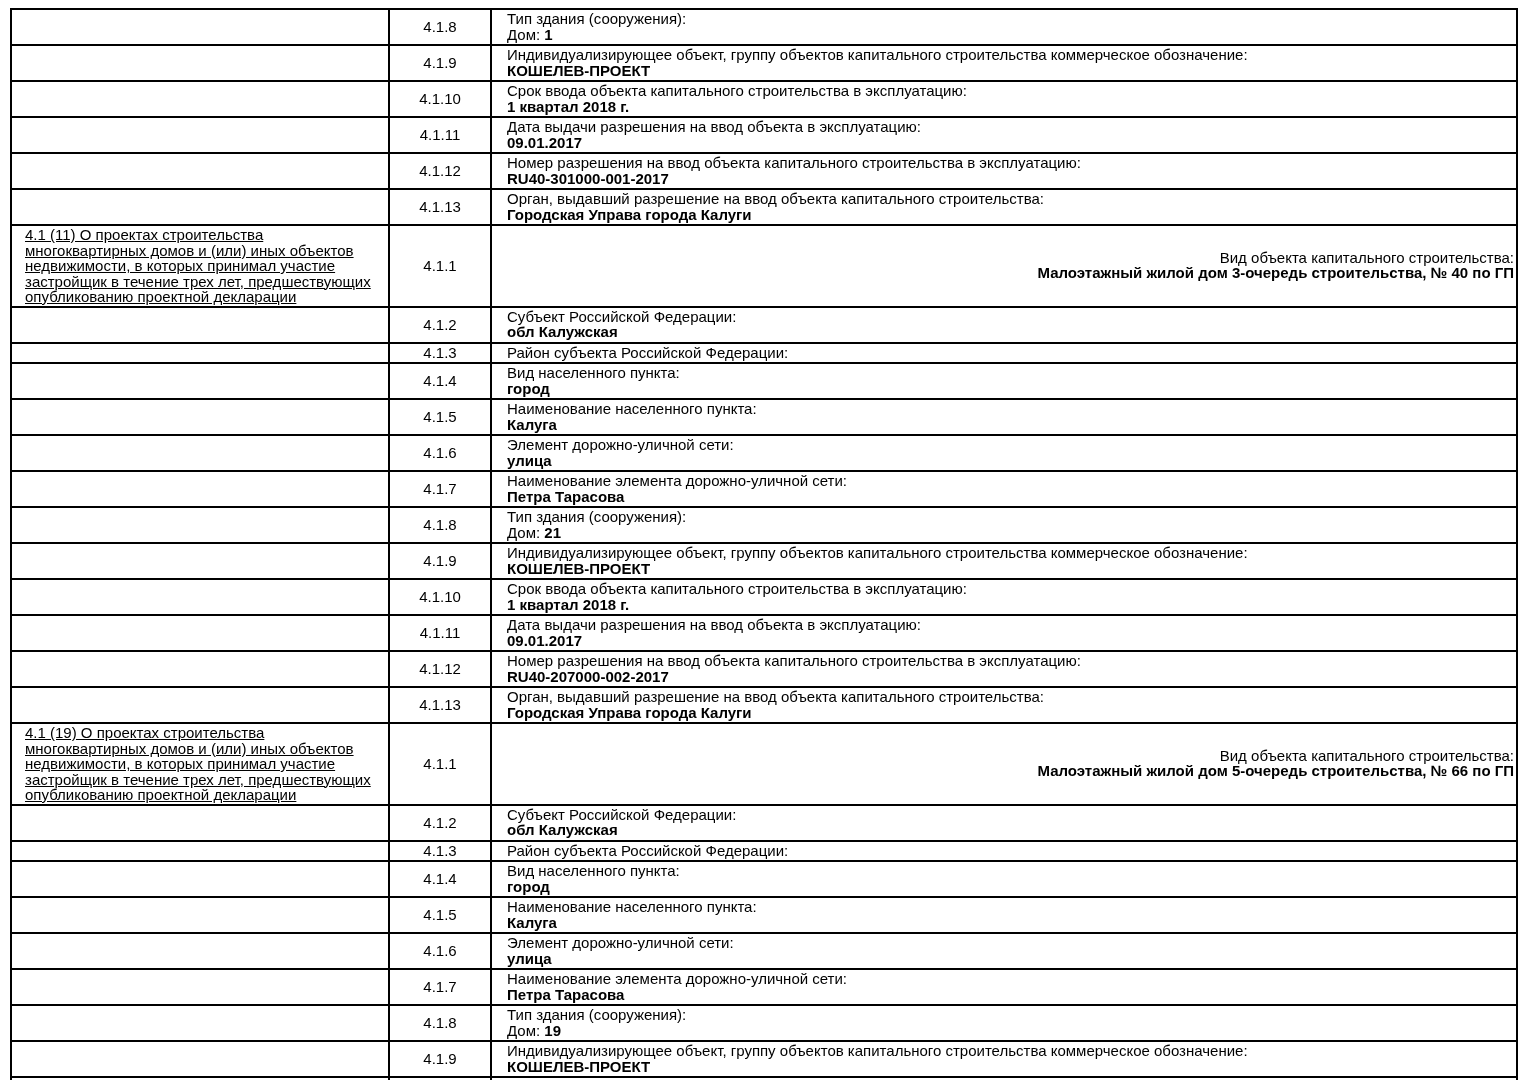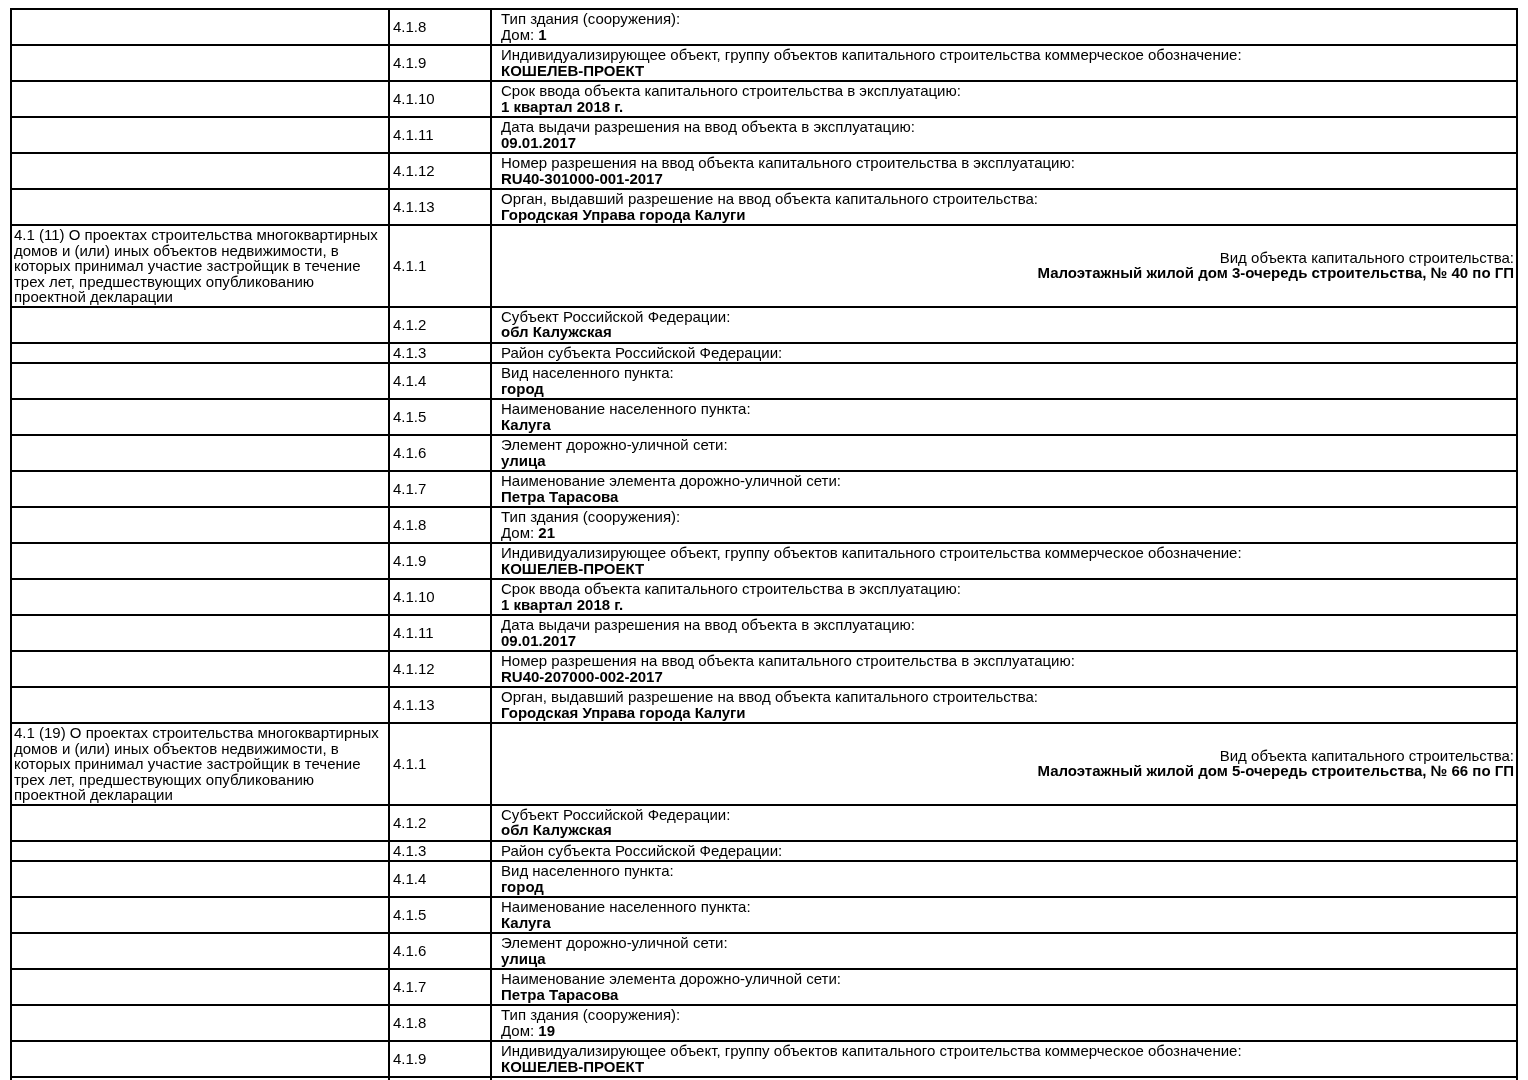--- a/index.html
+++ b/index.html
@@ -30,29 +30,31 @@
   td {
     border: 2px solid #000000;
     font-size: 15px;
     line-height: 15.5px;
     padding: 0 3px;
     overflow: hidden;
     word-wrap: break-word;
   }
   td.sec {
     vertical-align: top;
-    padding: 1px 2px;
+    padding: 1px 13px;
+    text-decoration: underline;
   }
   td.code {
     vertical-align: middle;
     padding: 0 3px;
+    text-align: center;
   }
   td.content {
     vertical-align: top;
-    padding: 1px 2px 2px 9px;
+    padding: 1px 2px 2px 15px;
   }
   tr.tall { height: 62px; }
   tr.tall td.content { vertical-align: middle; text-align: right; }
   .valline .val { font-weight: bold; }
   .valline .vprefix { font-weight: normal; }
 </style>
 </head>
 <body>
 
 <div class="page">

